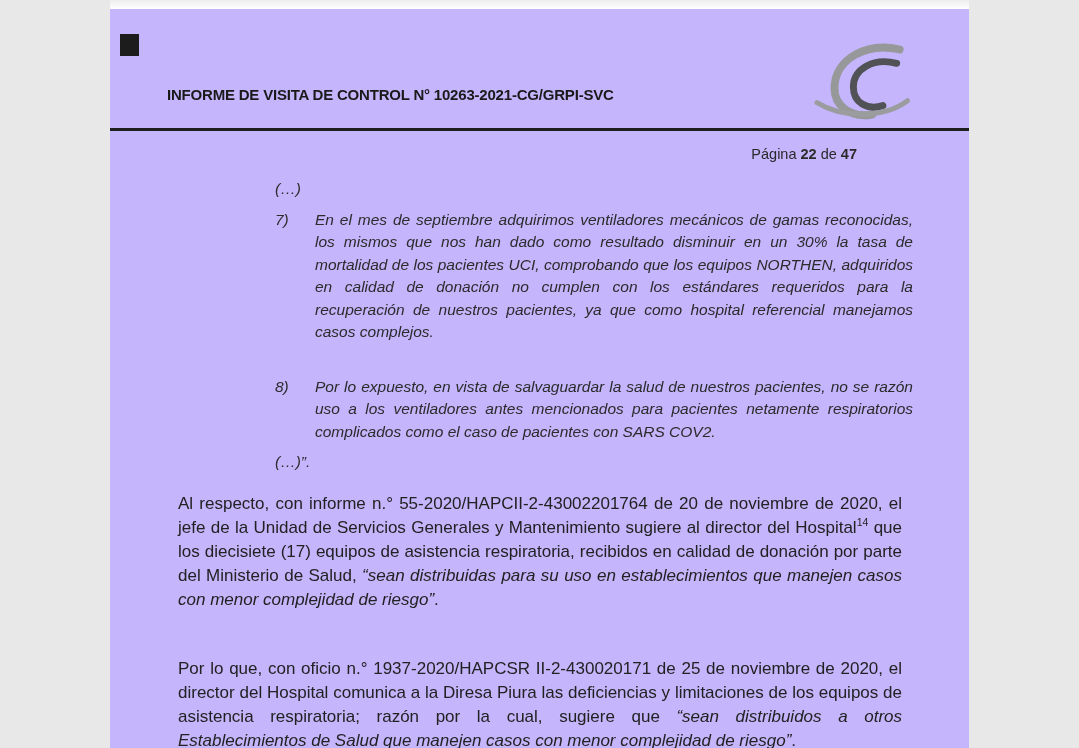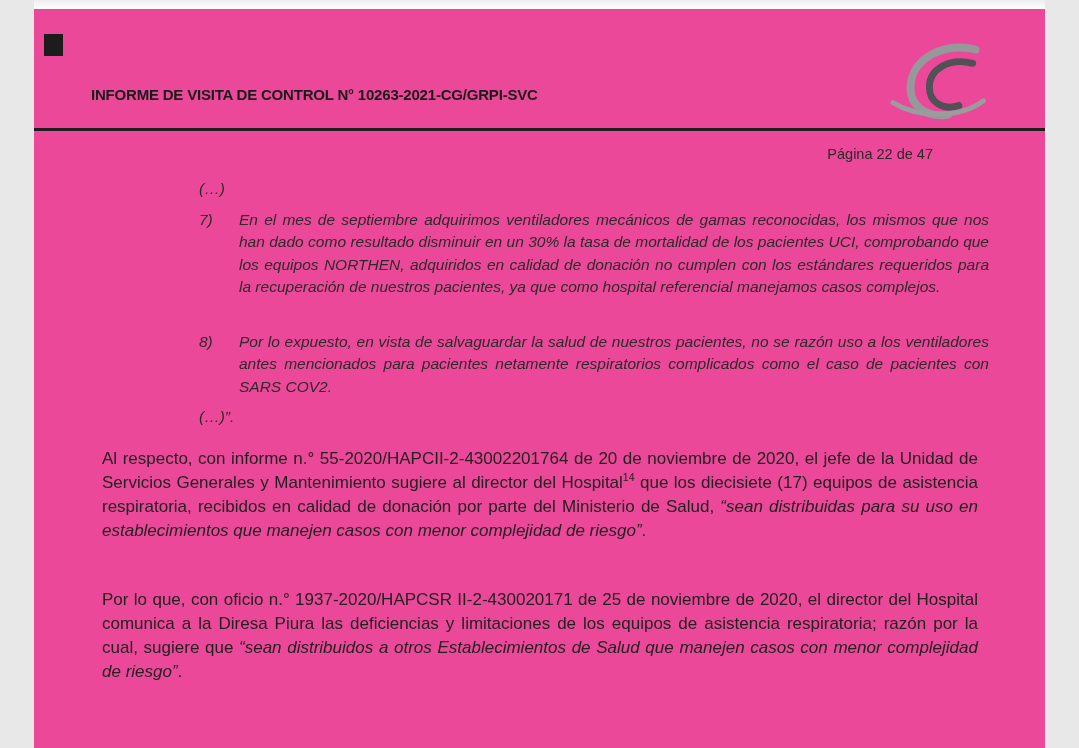--- a/index.html
+++ b/index.html
@@ -1,20 +1,20 @@
 <!DOCTYPE html>
 <html><head>
 <meta charset="utf-8">
 <style>
   html, body { margin: 0; padding: 0; background: #e8e8e8; }
   .page {
     position: relative;
-    width: 1011px;
+    width: 859px;
     height: 748px;
-    background: #ec4899;
+    background: #c4b5fd;
     font-family: "Liberation Sans", sans-serif;
     color: #1f1f1f;
     overflow: hidden;
     margin: 0 auto;
   }
   .page::before {
     content: "";
     position: absolute;
     top: 0; left: 0; right: 0;
     height: 9px;
@@ -68,21 +68,21 @@
     width: 100%; height: 3px;
     background: #1e1e1e;
   }
   .page-number {
     position: absolute;
     top: 146px; right: 112px;
     font-size: 14.5px;
     color: #2a2a2a;
     white-space: nowrap;
   }
-  .page-number .num { font-weight: normal; }
+  .page-number .num { font-weight: bold; }
   .content {
     position: absolute;
     left: 57px; right: 56px;
     top: 178px;
   }
   .quote-block {
     margin-left: 108px;
     font-style: italic;
     font-size: 15.5px;
     line-height: 22.5px;

